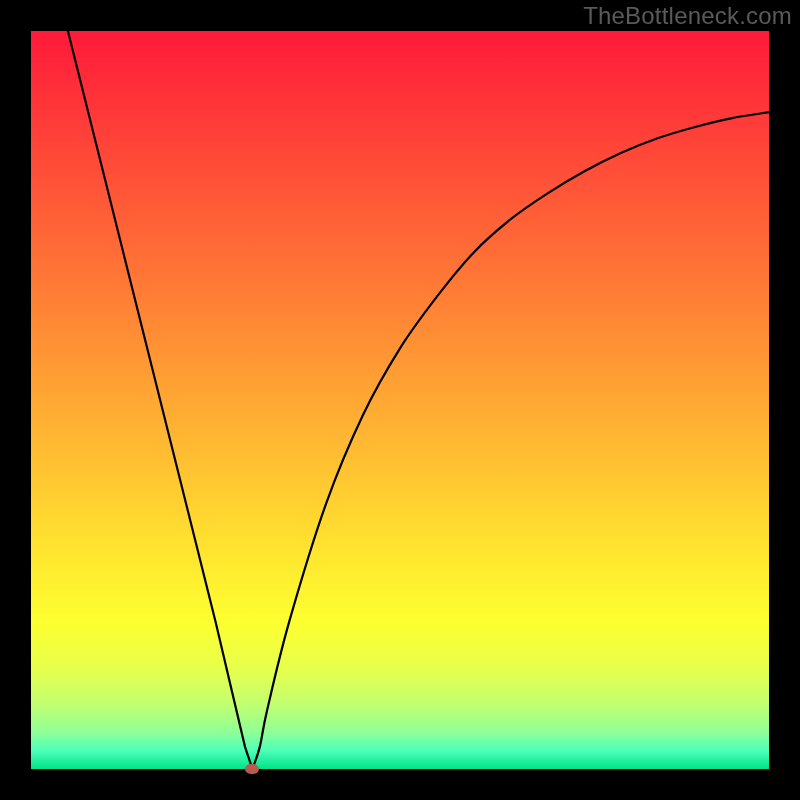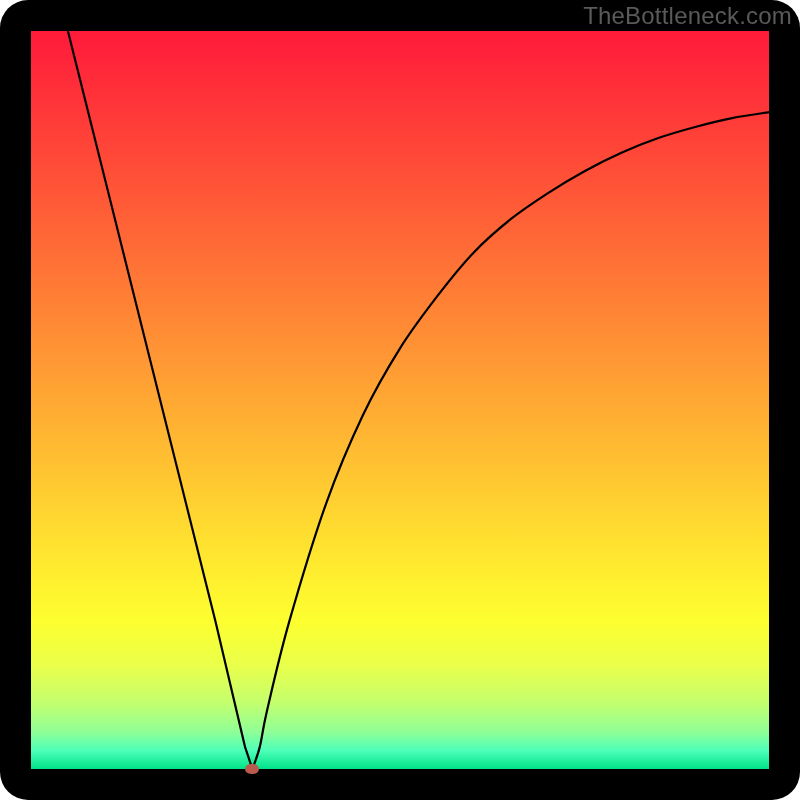--- a/index.html
+++ b/index.html
@@ -8,21 +8,20 @@
     width: 800px;
     height: 800px;
     background: #ffffff;
     font-family: Arial, Helvetica, sans-serif;
   }
   .outer {
     position: relative;
     width: 800px;
     height: 800px;
     background: #000000;
-    border-radius: 28px;
   }
   .watermark {
     position: absolute;
     top: 2px;
     right: 8px;
     font-size: 24px;
     font-weight: 500;
     color: #5a5a5a;
     letter-spacing: 0.2px;
     z-index: 5;

